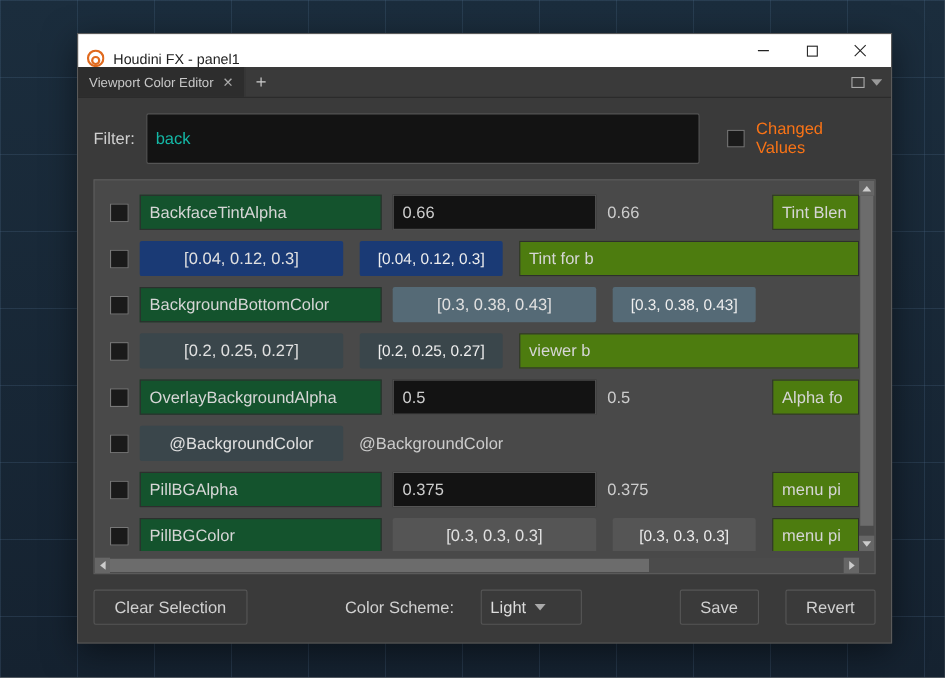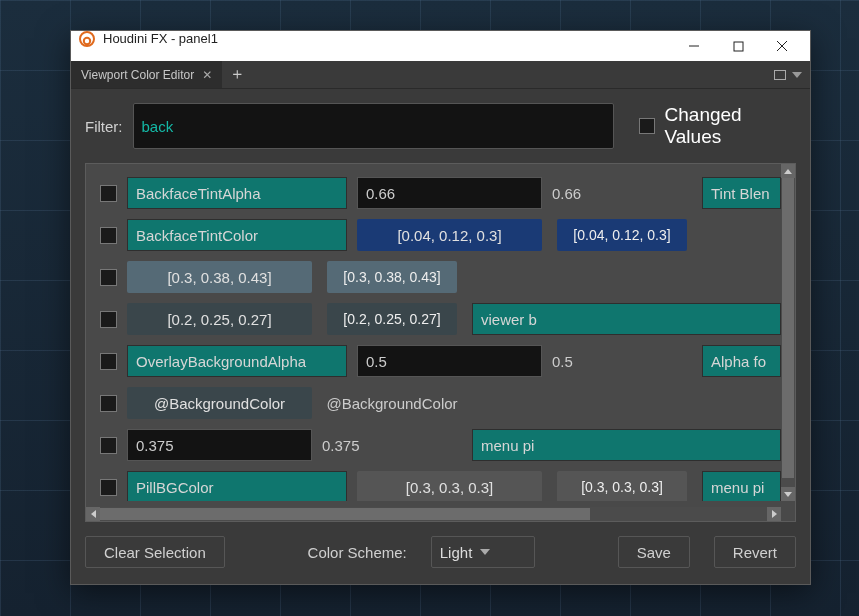--- a/index.html
+++ b/index.html
@@ -22,21 +22,21 @@
     width:741px; height:555px;
     background:#3a3a3a;
     box-shadow:0 8px 30px rgba(0,0,0,0.5);
     border:1px solid #5a5a5a;
     overflow:hidden;
   }
   
   .titlebar {
     height:30px;
     background:#fff;
-    display:flex; align-items:flex-start;
+    display:flex; align-items:flex-end;
     padding:0 6px 0 8px;
     color:#222;
     font-size:13px;
   }
   .titlebar .logo {
     width:16px; height:16px; margin-right:8px;
     display:inline-flex; align-items:center; justify-content:center;
   }
   .titlebar .title { flex:0 0 auto; }
   .titlebar .spacer { flex:1; }
@@ -91,21 +91,21 @@
     border:1px solid #555;
     color:#14b8a6;
     height:46px;
     padding:0 8px;
     font-size:15px;
     border-radius:2px;
   }
   .filter-input { width:508px; }
   .chk { width:16px; height:16px; background:#3d3d3d; border:1px solid #777; display:inline-block; }
   .chk.dark { background:#1a1a1a; }
-  .cv-label { font-size:19px; color:#ffffff; }
+  .cv-label { font-size:15px; color:#f97316; }
   
   .grid-wrap {
     flex:1;
     background:#494949;
     border:1px solid #5c5c5c;
     position:relative;
     overflow:hidden;
     padding-top:8px;
   }
   .rows {
@@ -114,21 +114,21 @@
   }
   .row {
     display:flex; align-items:center;
     height:42px;
     padding-left:14px;
     gap:10px;
   }
   .row .chk { width:17px; height:17px; flex:0 0 auto; }
   .name-cell {
     width:220px; height:32px;
-    background:#0f766e; border:1px solid #2e2e2e;
+    background:#14532d; border:1px solid #2e2e2e;
     color:#d6d6d6; font-size:15px;
     display:flex; align-items:center; padding:0 8px;
   }
   .value-input {
     width:185px; height:32px;
     background:#131313; border:1px solid #555; color:#ccc;
     padding:0 8px; font-size:15px;
   }
   .swatch-btn {
     width:185px; height:32px;
@@ -140,21 +140,21 @@
     width:140px; display:flex; justify-content:center;
   }
   .def-text { color:#ccc; font-size:15px; text-align:center;}
   .def-swatch {
     height:32px; width:130px;
     display:flex; align-items:center; justify-content:center;
     color:#eee; font-size:14px; border-radius:2px;
   }
   .desc-cell {
     flex:1; height:32px;
-    background:#0f766e; border:1px solid #2e2e2e;
+    background:#4d7c0f; border:1px solid #2e2e2e;
     color:#d6d6d6; font-size:15px;
     display:flex; align-items:center; padding:0 8px;
     overflow:hidden; white-space:nowrap;
   }
   
   .vscroll {
     position:absolute; right:0; top:0; bottom:20px; width:14px;
     background:#4b4b4b;
     display:flex; flex-direction:column; align-items:center;
   }
@@ -179,21 +179,21 @@
     padding-top:12px;
   }
   .btn {
     height:32px; padding:0 18px;
     background:#3a3a3a; border:1px solid #565656; border-radius:2px;
     color:#d0d0d0; font-size:15px;
     display:flex; align-items:center; justify-content:center;
   }
   .spacer-flex { flex:1; }
   .select {
-    height:32px; width:104px;
+    height:32px; width:92px;
     background:#3a3a3a; border:1px solid #565656; border-radius:2px;
     color:#ddd; font-size:15px; display:flex; align-items:center; padding:0 8px; gap:8px;
   }
   .select .tri-down { border-top-color:#aaa; }
   .scheme-label { color:#d0d0d0; font-size:15px; }
 </style>
 </head>
 <body>
 
 <div class="grid-floor"></div>
@@ -257,28 +257,29 @@
             <span class="chk dark"></span>
             <div class="name-cell">BackfaceTintAlpha</div>
             <input class="value-input" value="0.66" style="">
             <div class="def-cell" style="justify-content: flex-start;">
               <span class="def-text">0.66</span>
             </div>
             <div class="desc-cell">Tint Blen</div>
           </div>
           <div class="row">
             <span class="chk dark"></span>
-            <div class="name-cell">BackfaceTintColor</div>
             <div class="swatch-btn" style="background: rgb(26, 58, 117);">[0.04, 0.12, 0.3]</div>
             <div class="def-cell">
               <div class="def-swatch" style="background: rgb(26, 58, 117);">[0.04, 0.12, 0.3]</div>
             </div>
-          </div>
-          <div class="row">
-            <span class="chk dark"></span>
+            <div class="desc-cell">Tint for b</div>
+          </div>
+          <div class="row">
+            <span class="chk dark"></span>
+            <div class="name-cell">BackgroundBottomColor</div>
             <div class="swatch-btn" style="background: rgb(85, 106, 118);">[0.3, 0.38, 0.43]</div>
             <div class="def-cell">
               <div class="def-swatch" style="background: rgb(85, 106, 118);">[0.3, 0.38, 0.43]</div>
             </div>
           </div>
           <div class="row">
             <span class="chk dark"></span>
             <div class="swatch-btn" style="background: rgb(58, 70, 75);">[0.2, 0.25, 0.27]</div>
             <div class="def-cell">
               <div class="def-swatch" style="background: rgb(58, 70, 75);">[0.2, 0.25, 0.27]</div>
@@ -296,20 +297,21 @@
           </div>
           <div class="row">
             <span class="chk dark"></span>
             <div class="swatch-btn" style="background: rgb(58, 70, 75);">@BackgroundColor</div>
             <div class="def-cell">
               <span class="def-text">@BackgroundColor</span>
             </div>
           </div>
           <div class="row">
             <span class="chk dark"></span>
+            <div class="name-cell">PillBGAlpha</div>
             <input class="value-input" value="0.375" style="">
             <div class="def-cell" style="justify-content: flex-start;">
               <span class="def-text">0.375</span>
             </div>
             <div class="desc-cell">menu pi</div>
           </div>
           <div class="row">
             <span class="chk dark"></span>
             <div class="name-cell">PillBGColor</div>
             <div class="swatch-btn" style="background: rgb(85, 85, 85);">[0.3, 0.3, 0.3]</div>

